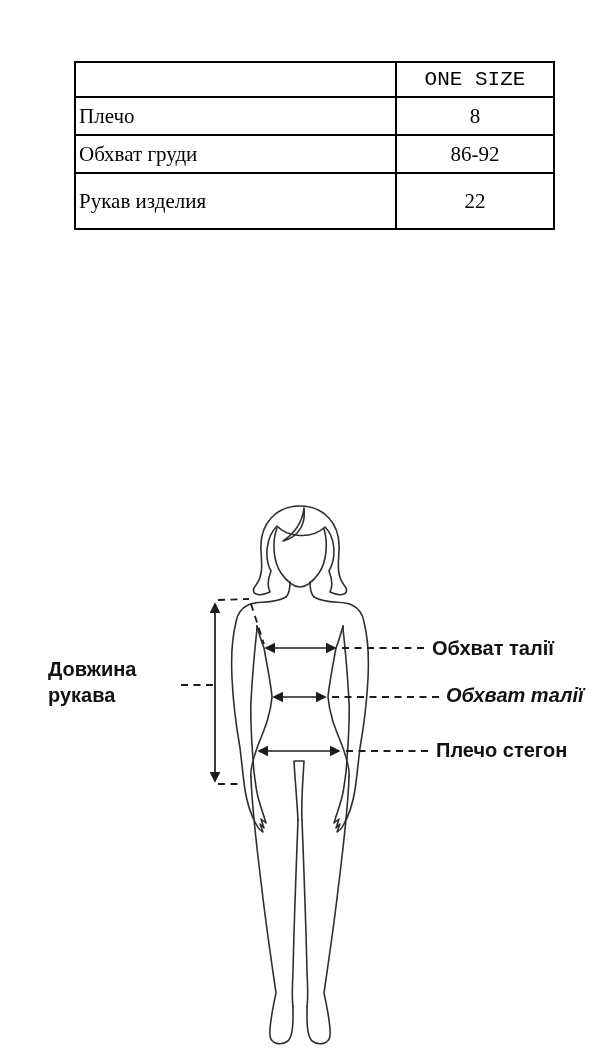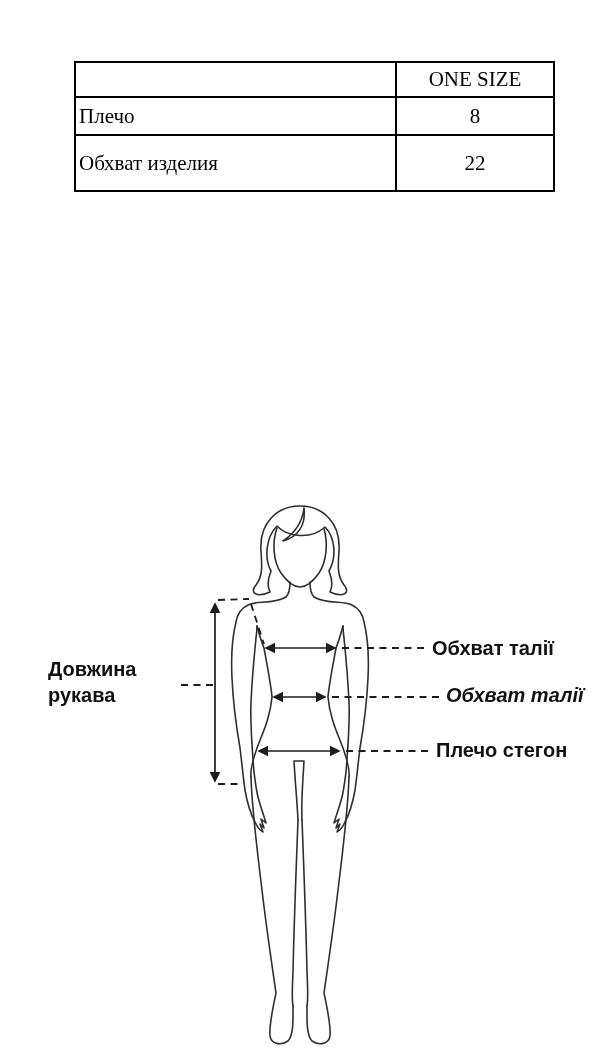--- a/index.html
+++ b/index.html
@@ -30,21 +30,21 @@
     border: 2px solid #000000;
     padding: 0;
     vertical-align: middle;
     overflow: hidden;
     white-space: nowrap;
   }
   .size-table col.c-label { width: 321px; }
   .size-table col.c-value { width: 158px; }
   .size-table td.label { text-align: left; padding-left: 3px; border-radius: 16px; }
   .size-table td.value { text-align: center; }
-  .size-table tr.r-head td { height: 33px; }
+  .size-table tr.r-head td { height: 33px; font-family: Liberation Mono, monospace; }
   .size-table tr.r-std td  { height: 36px; }
   .size-table tr.r-tall td { height: 54px; }
 
   
   .diagram {
     position: absolute;
     left: 0;
     top: 480px;
     width: 600px;
     height: 581px;
@@ -84,22 +84,26 @@
       </colgroup>
     <tbody>
         <tr class="r-head">
       <td class="label"></td>
       <td class="value">ONE SIZE</td>
     </tr>
     <tr class="r-std">
       <td class="label">Плечо</td>
       <td class="value">8</td>
     </tr>
+    <tr class="r-std">
+      <td class="label">Обхват груди</td>
+      <td class="value">86-92</td>
+    </tr>
     <tr class="r-tall">
-      <td class="label">Обхват изделия</td>
+      <td class="label">Рукав изделия</td>
       <td class="value">22</td>
     </tr>
   </tbody>
     </table>
 
   <div class="diagram">
 
     <svg width="600" height="581" viewBox="0 0 600 581">
       <defs>
         <marker id="ah" viewBox="0 0 10 10" refX="8.5" refY="5" markerWidth="6.5" markerHeight="6.5" orient="auto-start-reverse">

